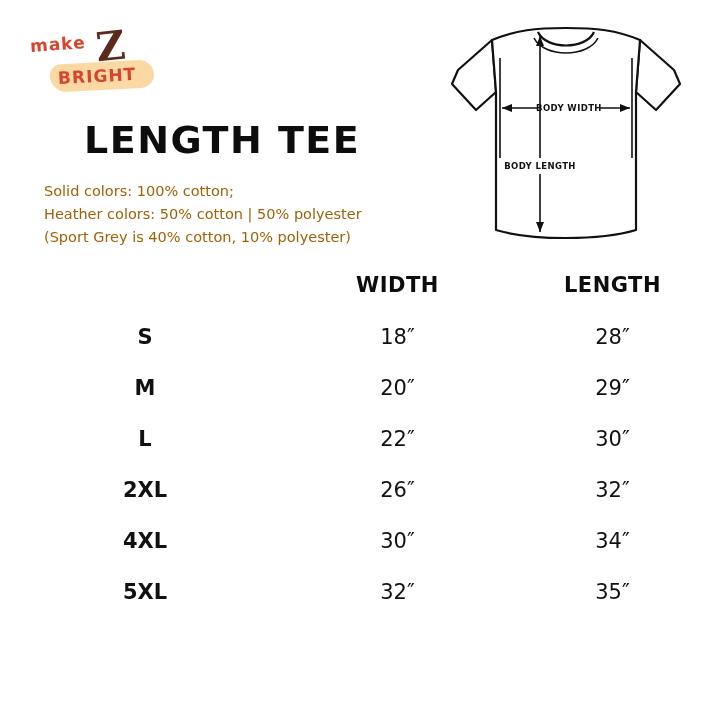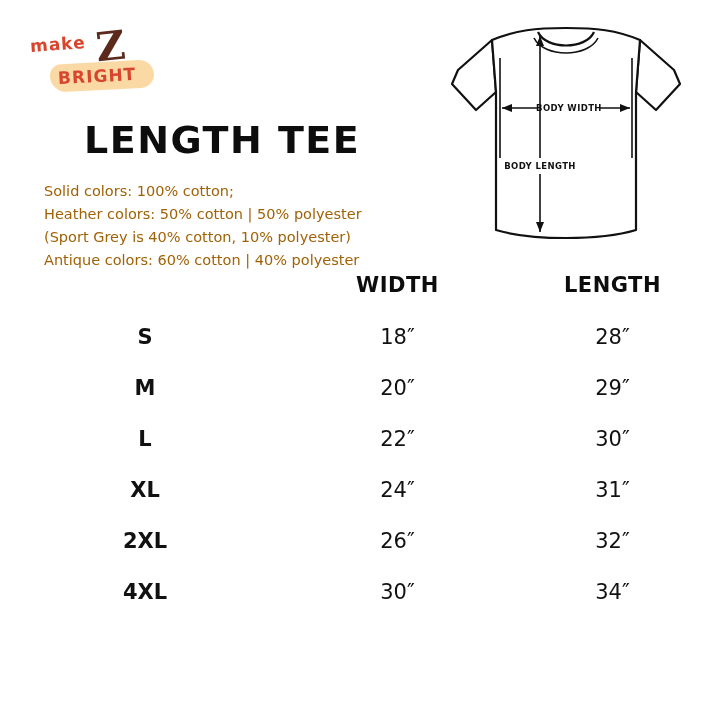--- a/index.html
+++ b/index.html
@@ -154,21 +154,20 @@
   <div class="logo-bright-bg"></div>
   <div class="logo-bright">BRIGHT</div>
 </div>
 
 <div id="title">LENGTH TEE</div>
 
 <div id="desc">
   <div>Solid colors: 100% cotton;</div>
   <div>Heather colors: 50% cotton | 50% polyester</div>
   <div>(Sport Grey is 40% cotton, 10% polyester)</div>
-  <div>Antique colors: 60% cotton | 40% polyester</div>
 </div>
 
 <div id="shirt">
   <svg width="272" height="240" viewBox="0 0 272 240">
     <g fill="#ffffff" stroke="#111111" stroke-width="2.2" stroke-linejoin="round">
 
       <path d="M62 22 L28 52 L22 66 L46 92 L66 74 Z"></path>
 
       <path d="M210 22 L244 52 L250 66 L226 92 L206 74 Z"></path>
 
@@ -224,29 +223,29 @@
         <td class="size">M</td>
         <td class="val">20″</td>
         <td class="val">29″</td>
       </tr>
       <tr>
         <td class="size">L</td>
         <td class="val">22″</td>
         <td class="val">30″</td>
       </tr>
       <tr>
-        <td class="size">XL</td>
-        <td class="val">24″</td>
-        <td class="val">31″</td>
-      </tr>
-      <tr>
         <td class="size">2XL</td>
         <td class="val">26″</td>
         <td class="val">32″</td>
       </tr>
       <tr>
         <td class="size">4XL</td>
         <td class="val">30″</td>
         <td class="val">34″</td>
       </tr>
+      <tr>
+        <td class="size">5XL</td>
+        <td class="val">32″</td>
+        <td class="val">35″</td>
+      </tr>
     </tbody>
   </table>
 </div>
 
 </body></html>

